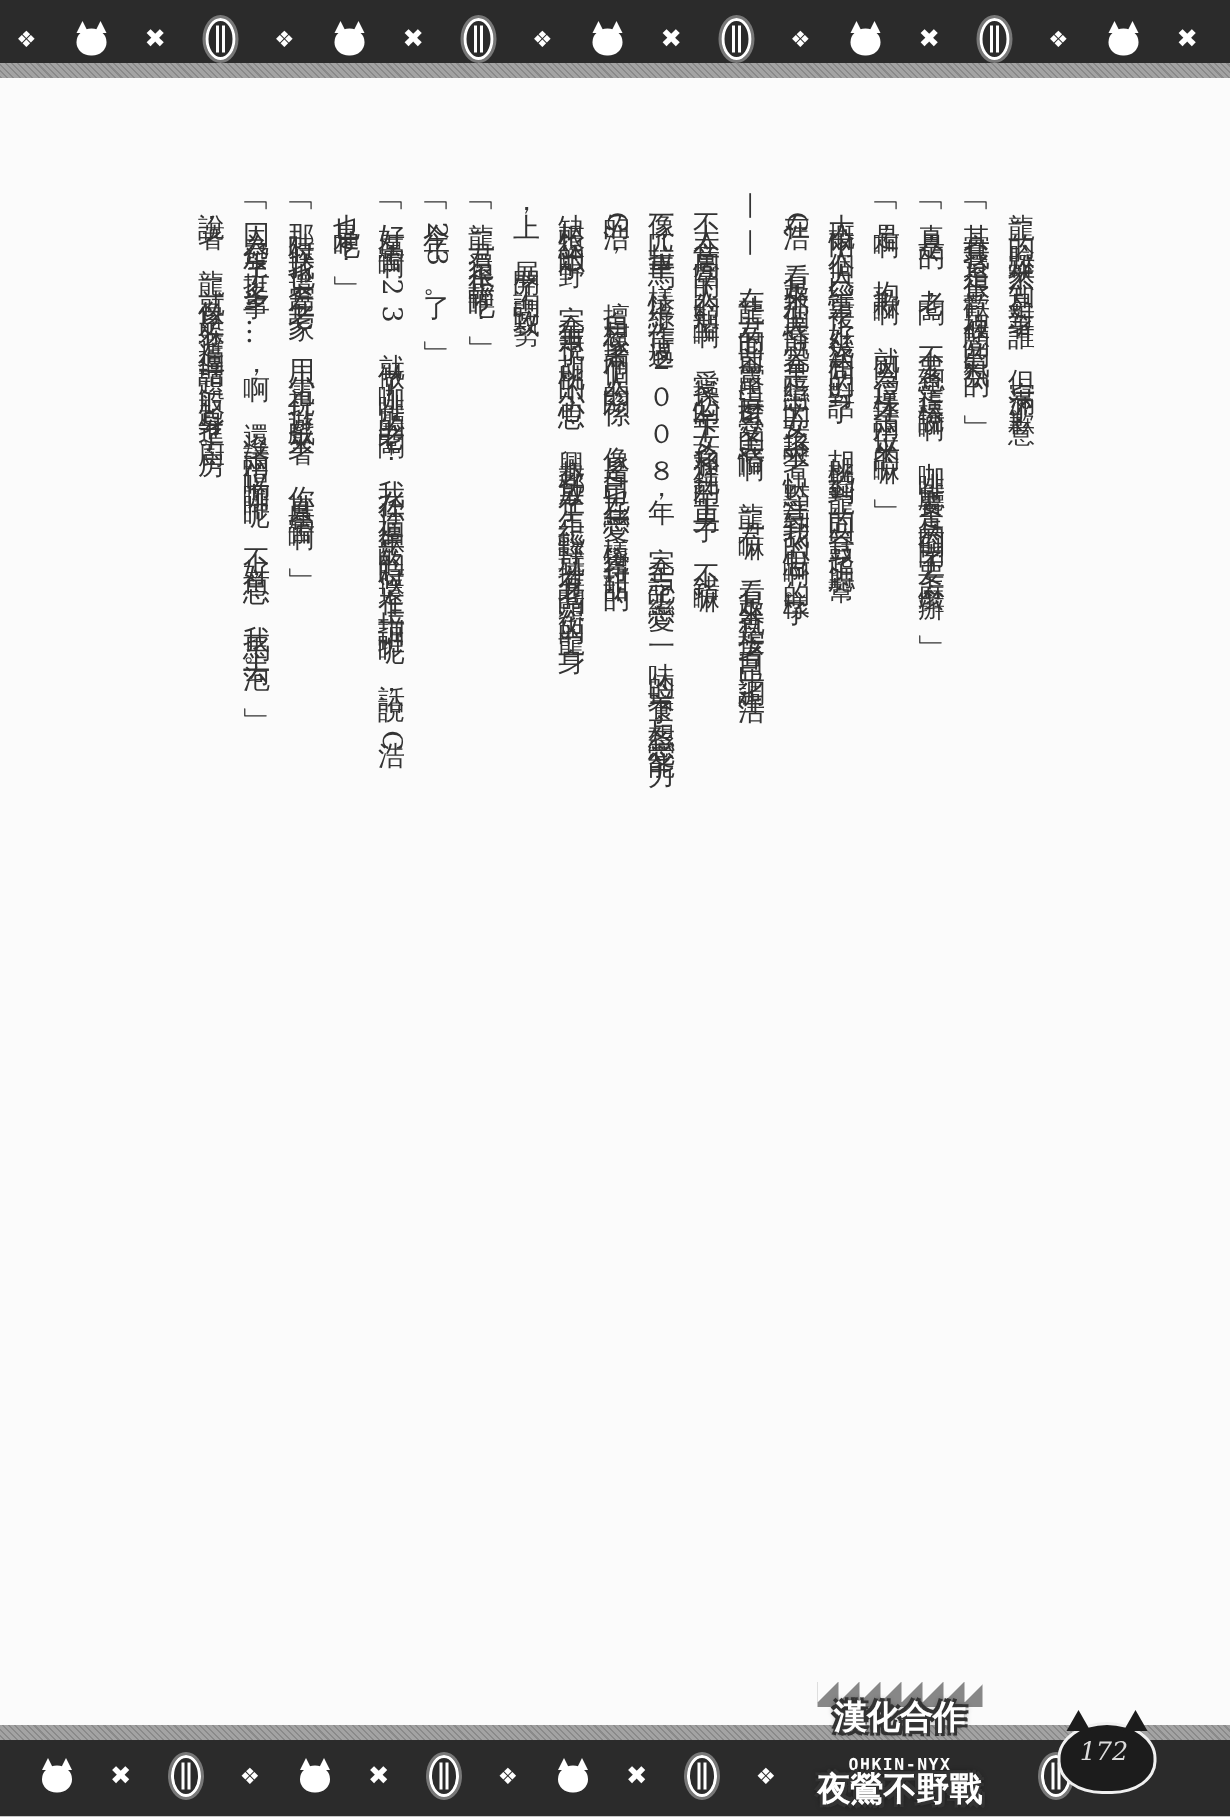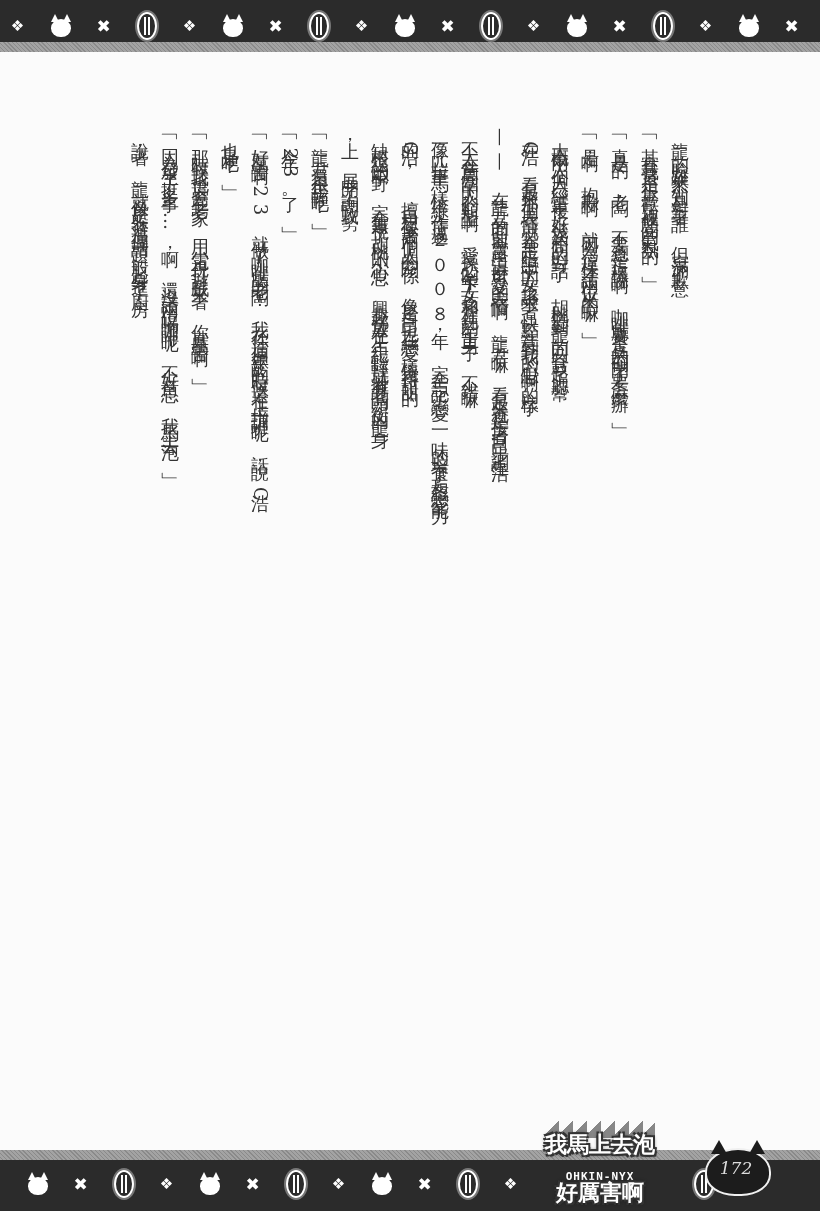--- a/index.html
+++ b/index.html
@@ -231,21 +231,21 @@
       </span>
     <span class="m" style="margin-left:150px">
         <span class="ring"></span>
       </span>
 
   </div>
 </div>
 
 <div class="logo">
   <div class="logo-spikes"></div>
-  <div class="logo-top">我馬上去泡</div>
+  <div class="logo-top">漢化合作</div>
   <div class="logo-sub">OHKIN-NYX</div>
-  <div class="logo-bottom">好厲害啊</div>
+  <div class="logo-bottom">夜鶯不野戰</div>
 </div>
 
 <div class="page-num-wrap">
   <div class="page-cat"></div>
   <div class="page-num">172</div>
 </div>
 
 </body></html>

